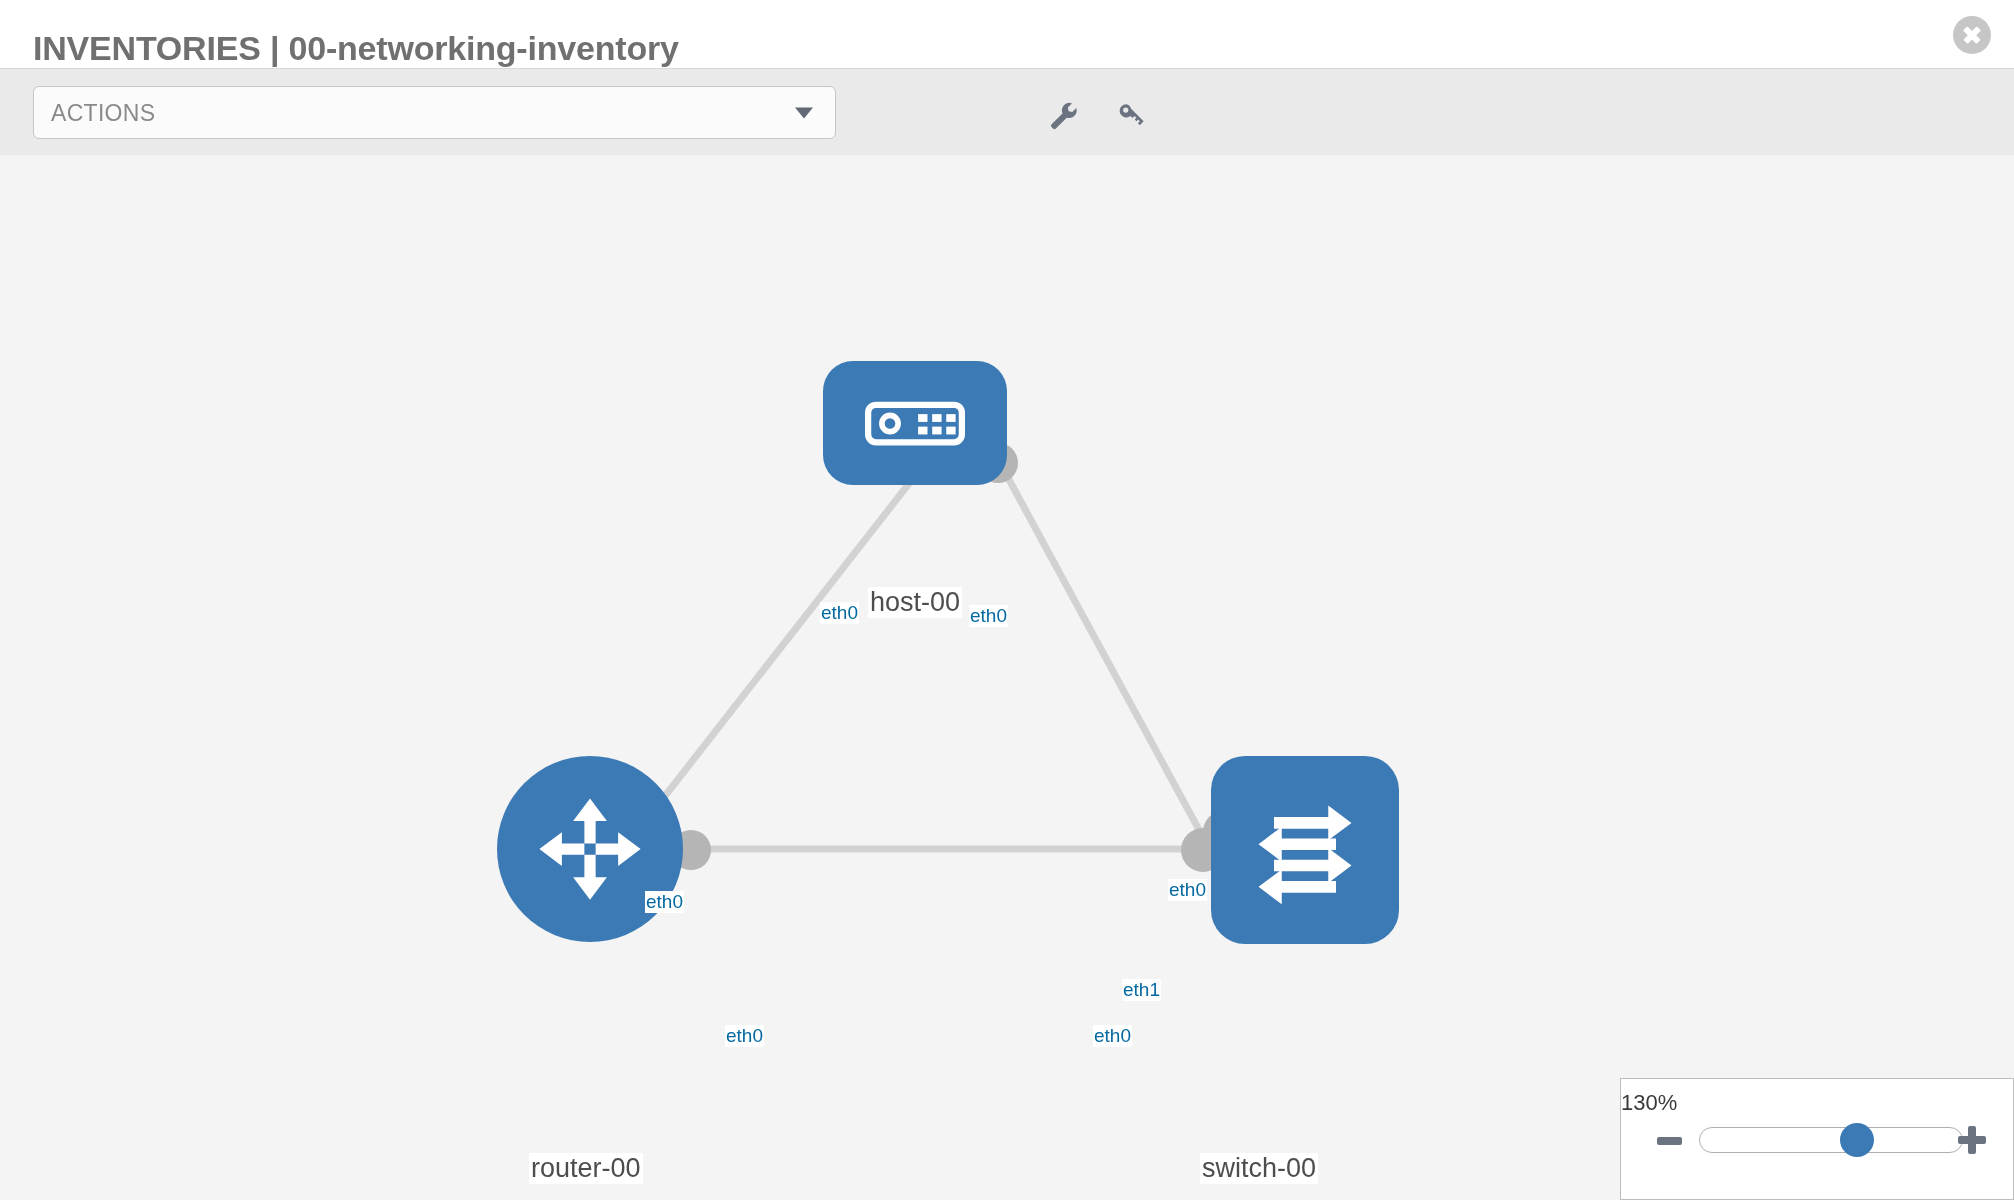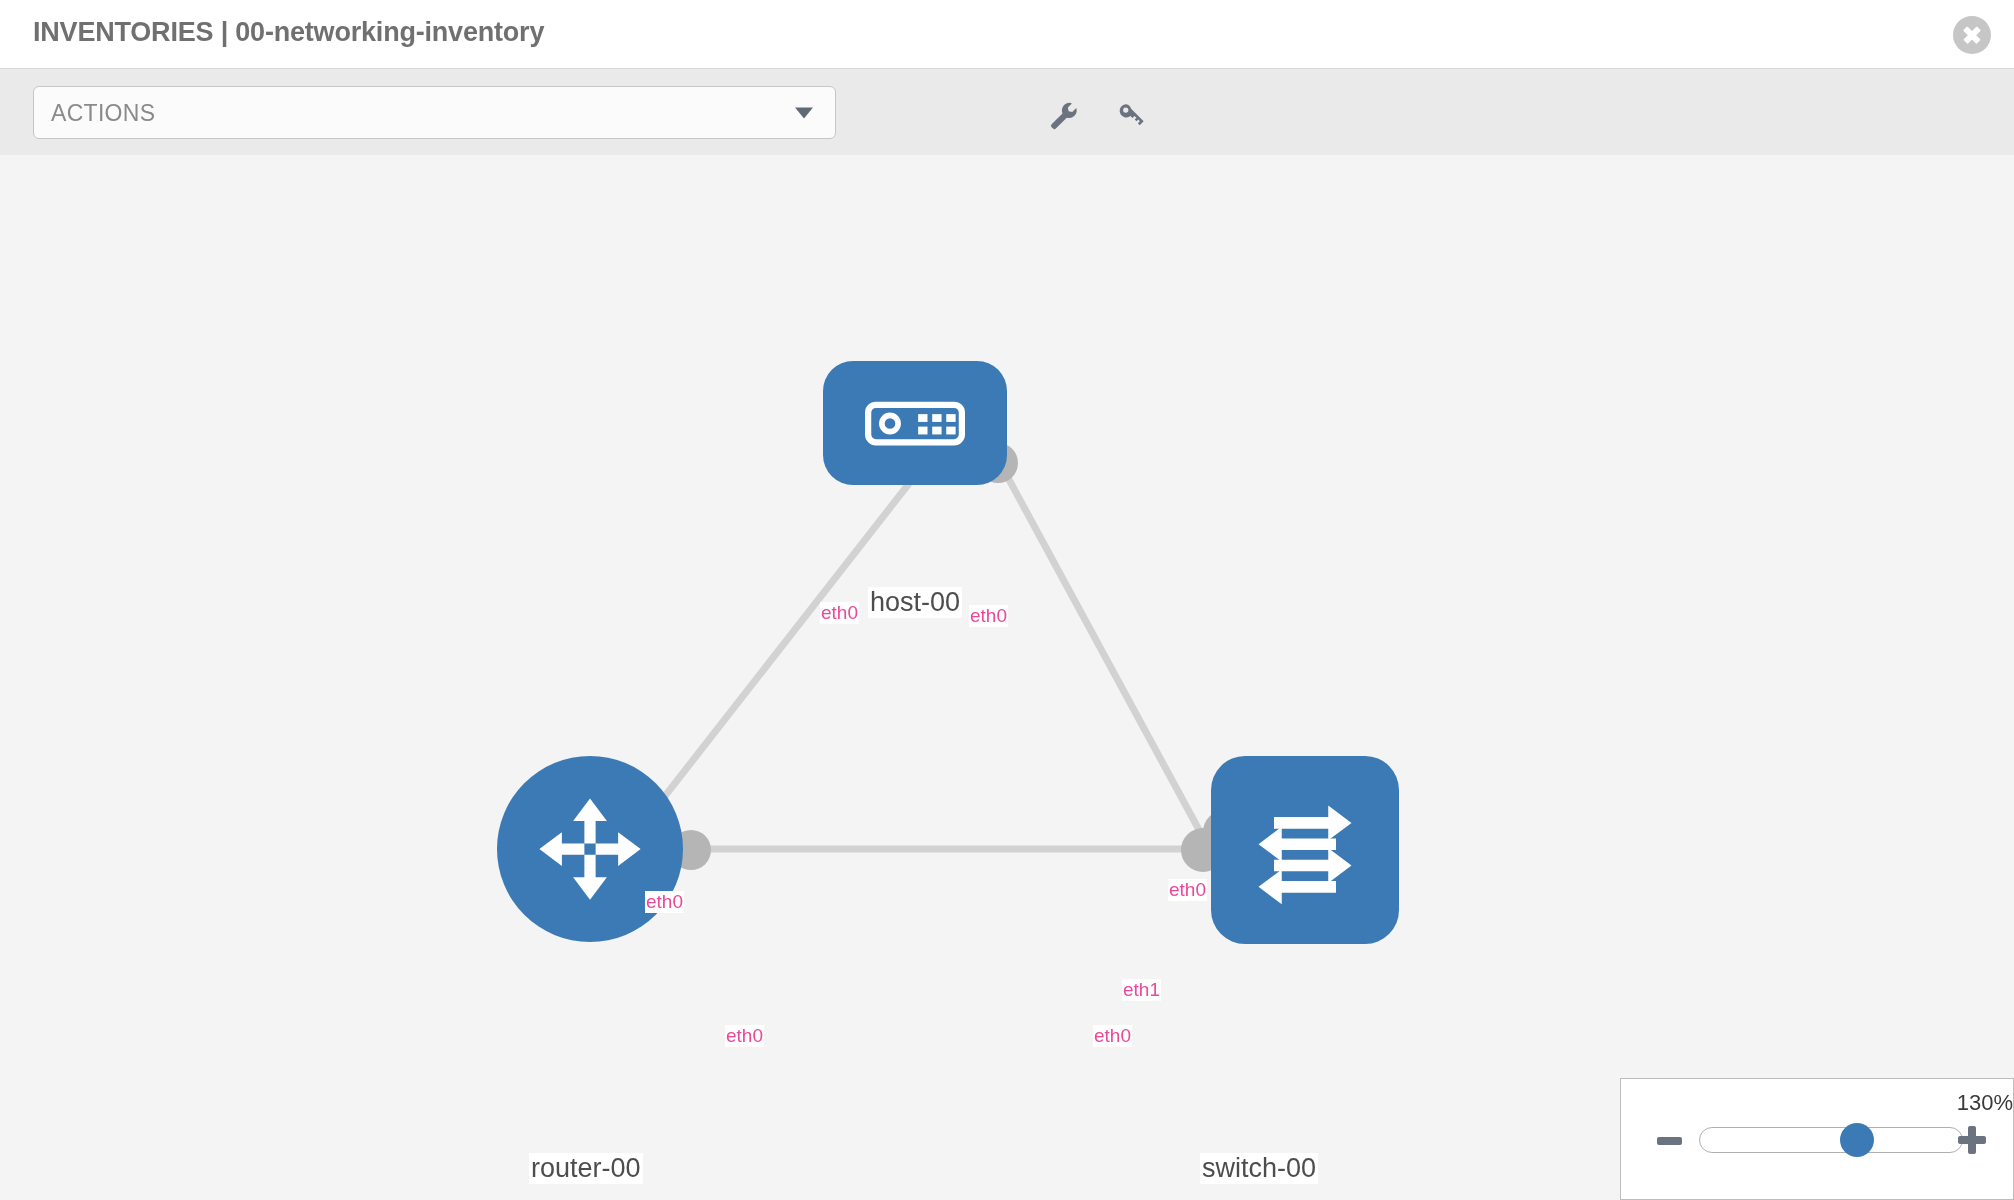--- a/index.html
+++ b/index.html
@@ -11,22 +11,22 @@
   }
   .app { position: relative; width: 2014px; height: 1200px; }
 
   
   .header {
     position: absolute; left: 0; top: 0; width: 2014px; height: 69px;
     background: #ffffff;
     border-bottom: 1px solid #d7d7d7;
   }
   .header-title {
-    position: absolute; left: 33px; top: 17px;
-    font-size: 27px; font-weight: bold; color: #707070;
+    position: absolute; left: 33px; top: 29px;
+    font-size: 34px; font-weight: bold; color: #707070;
     letter-spacing: -0.2px; white-space: nowrap;
   }
   .close-btn {
     position: absolute; right: 23px; top: 16px;
     width: 38px; height: 38px; border-radius: 50%;
     background: #c6c6c6; cursor: pointer;
   }
   .close-btn::before, .close-btn::after {
     content: ""; position: absolute; left: 50%; top: 50%;
     width: 19px; height: 5.5px; background: #ffffff; border-radius: 1px;
@@ -95,41 +95,41 @@
   }
   .node-label {
     position: absolute;
     font-size: 27px; color: #4d4d4d;
     background: #ffffff;
     white-space: nowrap;
     padding: 0 2px;
   }
   .port-label {
     position: absolute;
-    font-size: 19px; color: #ec4899;
+    font-size: 19px; color: #0369a1;
     background: #ffffff;
     white-space: nowrap;
     padding: 0 1px;
     line-height: 1.15;
   }
   .port-dot {
     position: absolute;
     background: #b5b5b5; border-radius: 50%;
   }
 
   
   .zoom-panel {
     position: absolute; left: 1620px; top: 1078px;
     width: 394px; height: 122px;
     background: #ffffff;
     border: 1px solid #bdbdbd;
   }
   .zoom-value {
     position: absolute; left: 0; right: 0; top: 11px;
-    text-align: right; font-size: 22px; color: #3a3a3a;
+    text-align: left; font-size: 22px; color: #3a3a3a;
   }
   .zoom-minus {
     position: absolute; left: 36px; top: 58px;
     width: 25px; height: 8px; background: #6b7280; border-radius: 2px;
     cursor: pointer;
   }
   .zoom-plus {
     position: absolute; right: 26px; top: 46px;
     width: 30px; height: 30px; cursor: pointer;
   }

